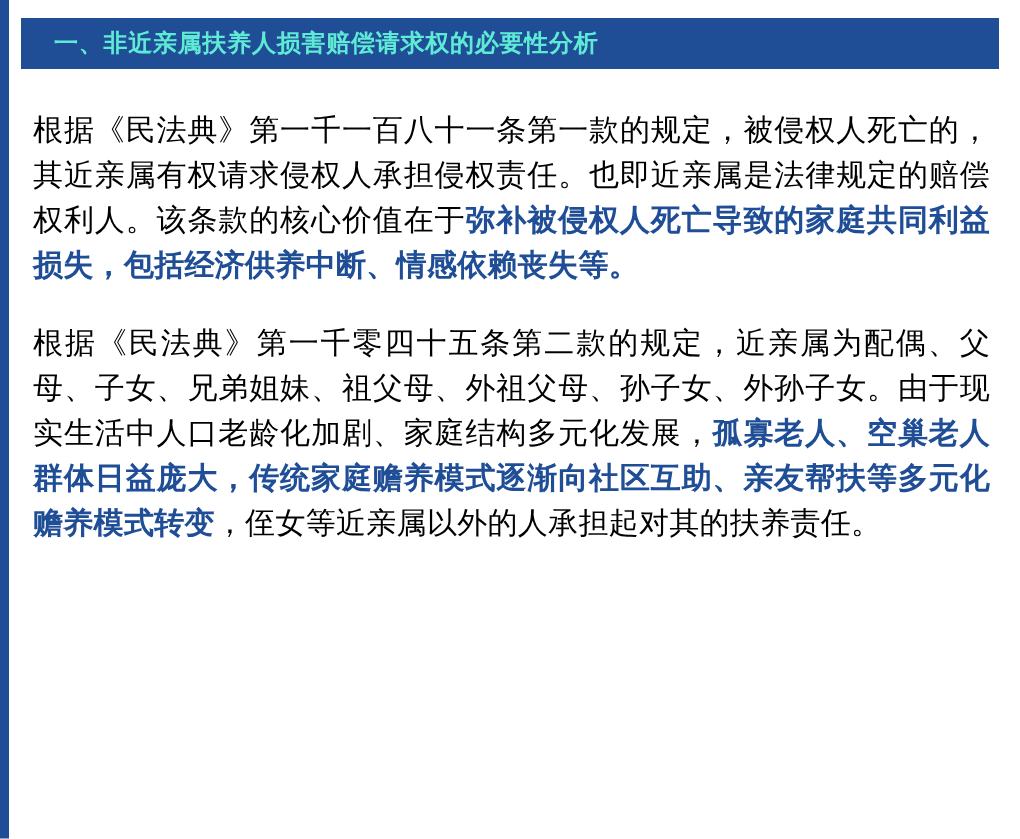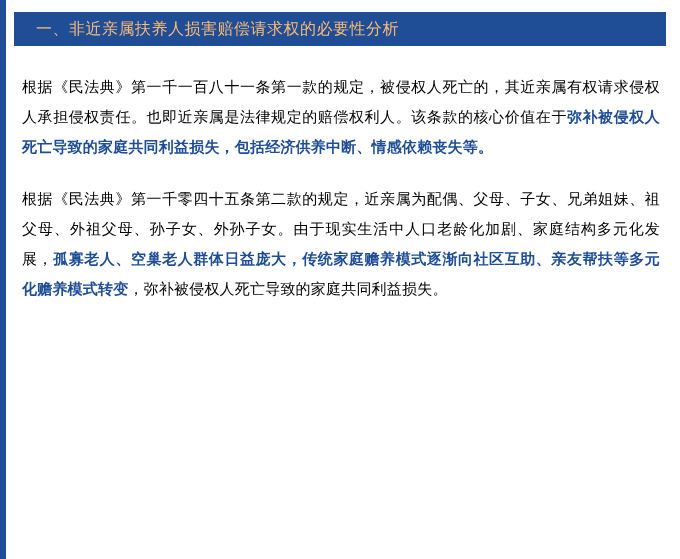--- a/index.html
+++ b/index.html
@@ -41,39 +41,39 @@
     position: relative;
     margin: 12px 14px 0 8px;
     background: #1f4e96;
     height: 34px;
     display: flex;
     align-items: center;
     padding-left: 22px;
     box-sizing: border-box;
   }
   .heading-bar .h-text {
-    color: #fdba74;
+    color: #5eead4;
     font-size: 16px;
-    font-weight: normal;
+    font-weight: bold;
     letter-spacing: 0.5px;
     white-space: nowrap;
   }
   .heading-bar::after {
     content: "";
     position: absolute;
     right: -14px;
     top: 0;
     width: 0;
     height: 0;
   }
   .body-wrap {
     padding: 0 20px 0 16px;
   }
   p.para {
-    font-size: 15px;
+    font-size: 20px;
     line-height: 30px;
     color: #000000;
     margin: 22px 0 0 0;
     text-align: justify;
     text-justify: inter-ideograph;
     letter-spacing: 0.2px;
   }
   p.para:first-child {
     margin-top: 26px;
   }
@@ -88,17 +88,17 @@
 <div class="page">
   <div class="left-rail"></div>
   <div class="content">
 
     <div class="heading-bar">
       <span class="h-text">一、非近亲属扶养人损害赔偿请求权的必要性分析</span>
     </div>
 
     <div class="body-wrap">
       <p class="para"><span>根据《民法典》第一千一百八十一条第一款的规定，被侵权人死亡的，其近亲属有权请求侵权人承担侵权责任。也即近亲属是法律规定的赔偿权利人。该条款的核心价值在于</span><span class="em">弥补被侵权人死亡导致的家庭共同利益损失，包括经济供养中断、情感依赖丧失等。</span></p>
-      <p class="para"><span>根据《民法典》第一千零四十五条第二款的规定，近亲属为配偶、父母、子女、兄弟姐妹、祖父母、外祖父母、孙子女、外孙子女。由于现实生活中人口老龄化加剧、家庭结构多元化发展，</span><span class="em">孤寡老人、空巢老人群体日益庞大，传统家庭赡养模式逐渐向社区互助、亲友帮扶等多元化赡养模式转变</span><span>，弥补被侵权人死亡导致的家庭共同利益损失。</span></p>
+      <p class="para"><span>根据《民法典》第一千零四十五条第二款的规定，近亲属为配偶、父母、子女、兄弟姐妹、祖父母、外祖父母、孙子女、外孙子女。由于现实生活中人口老龄化加剧、家庭结构多元化发展，</span><span class="em">孤寡老人、空巢老人群体日益庞大，传统家庭赡养模式逐渐向社区互助、亲友帮扶等多元化赡养模式转变</span><span>，侄女等近亲属以外的人承担起对其的扶养责任。</span></p>
     </div>
 
   </div>
 </div>
 
 </body></html>

